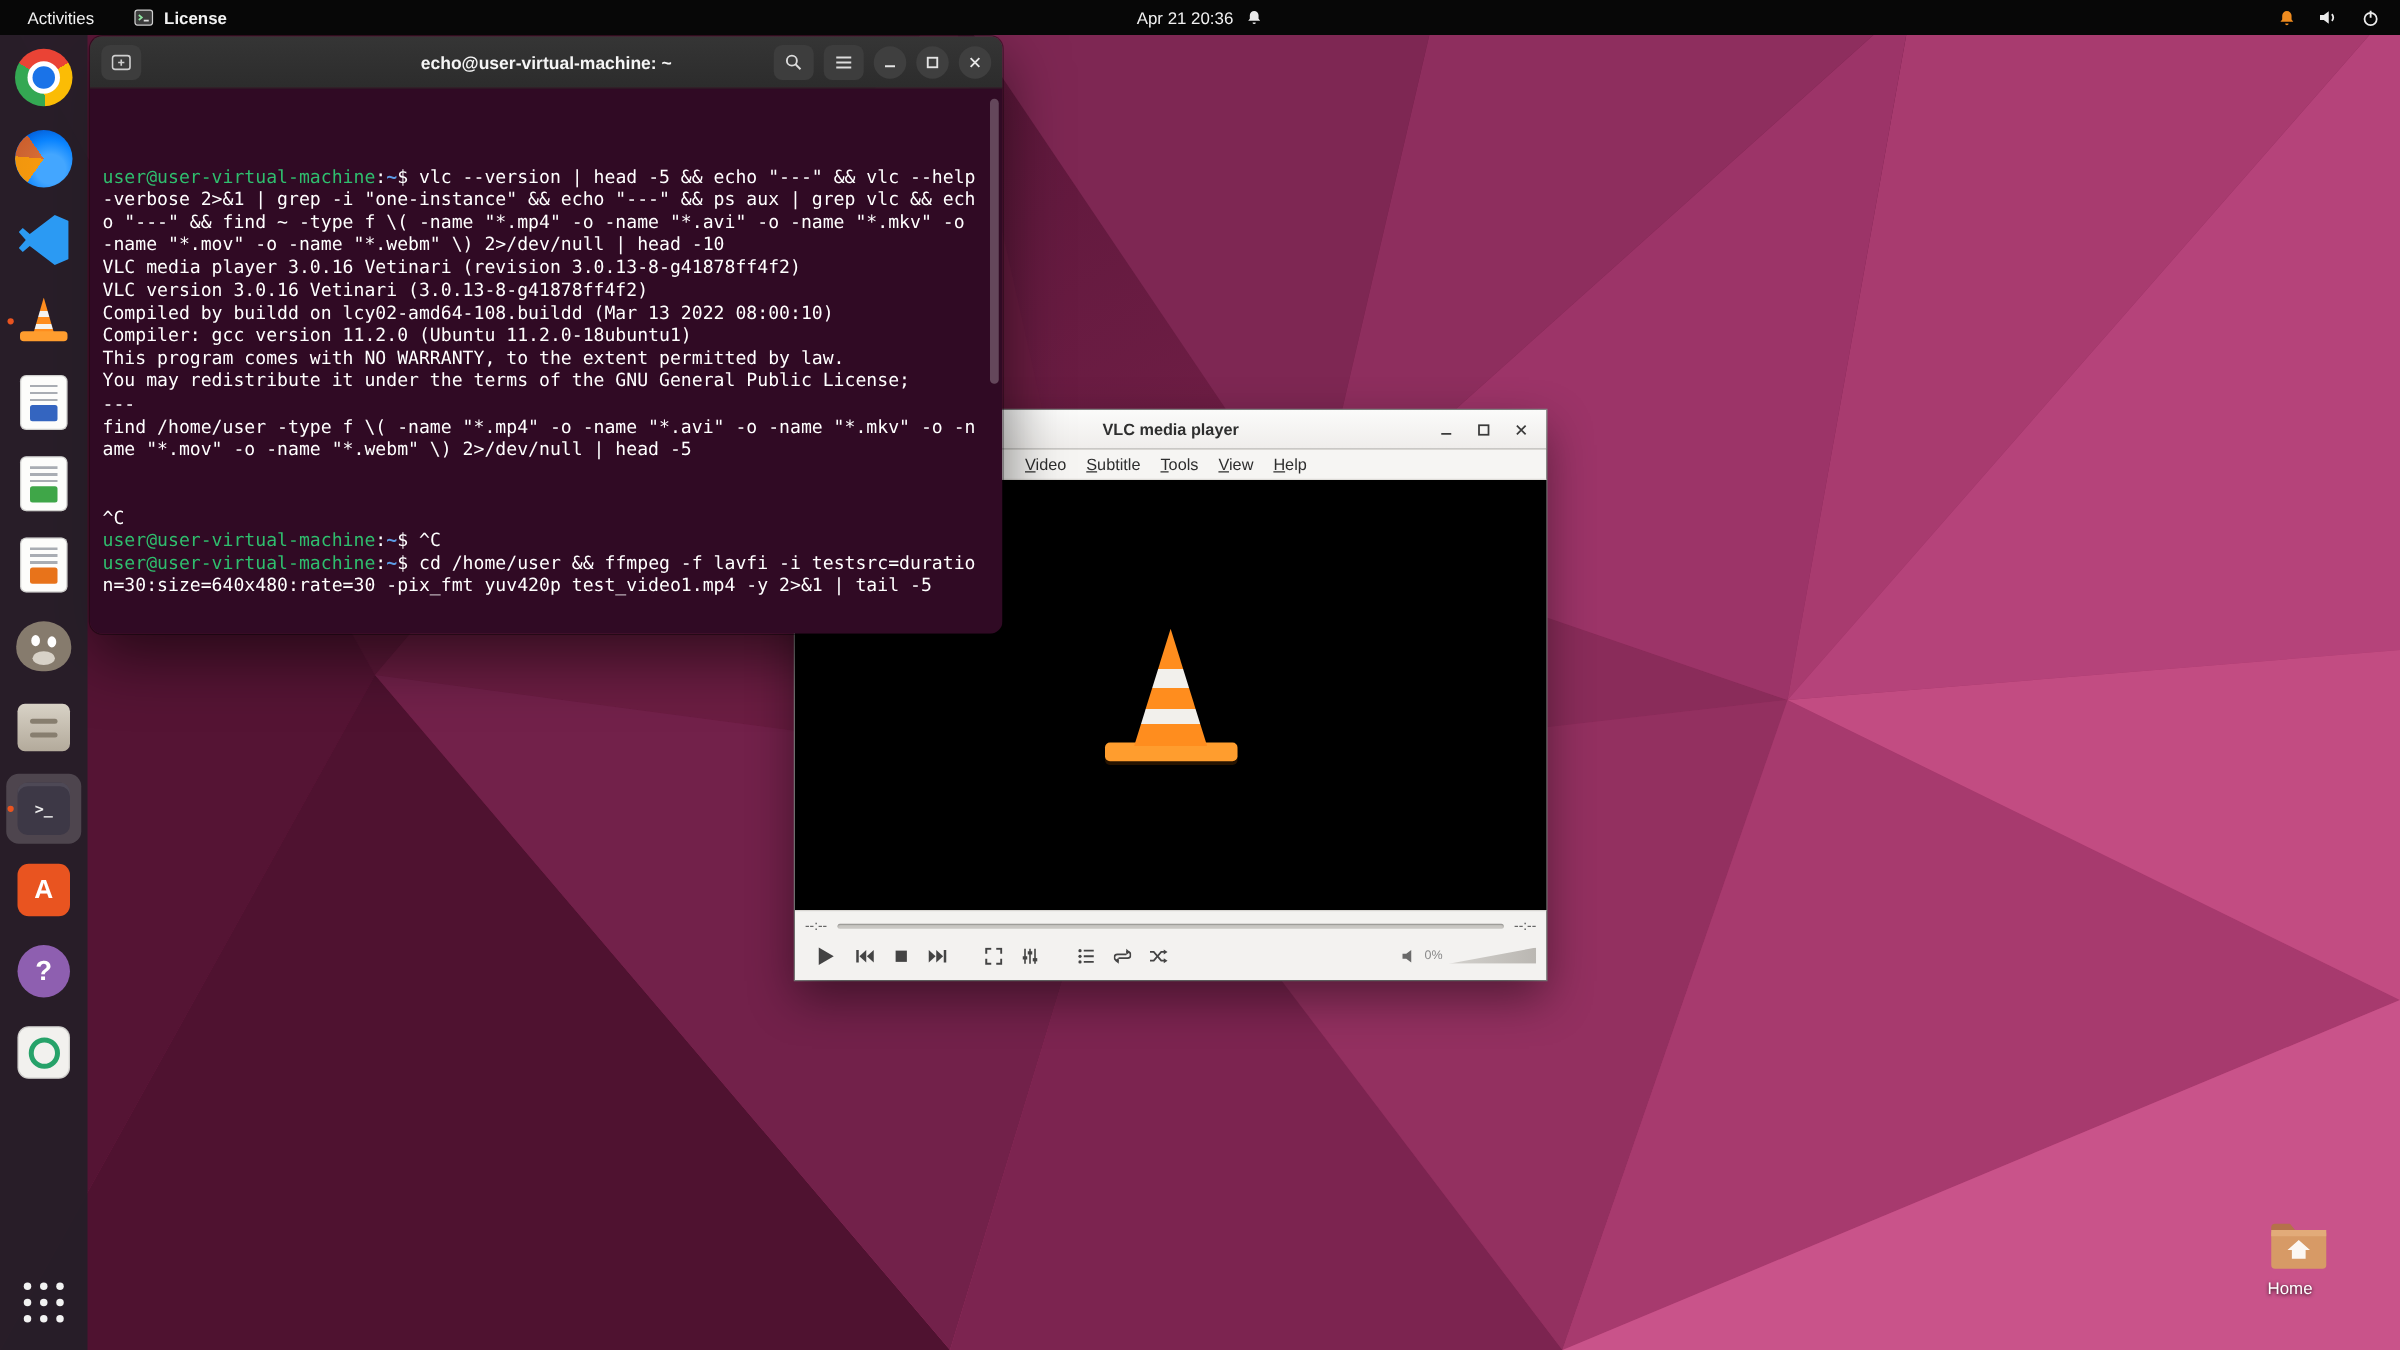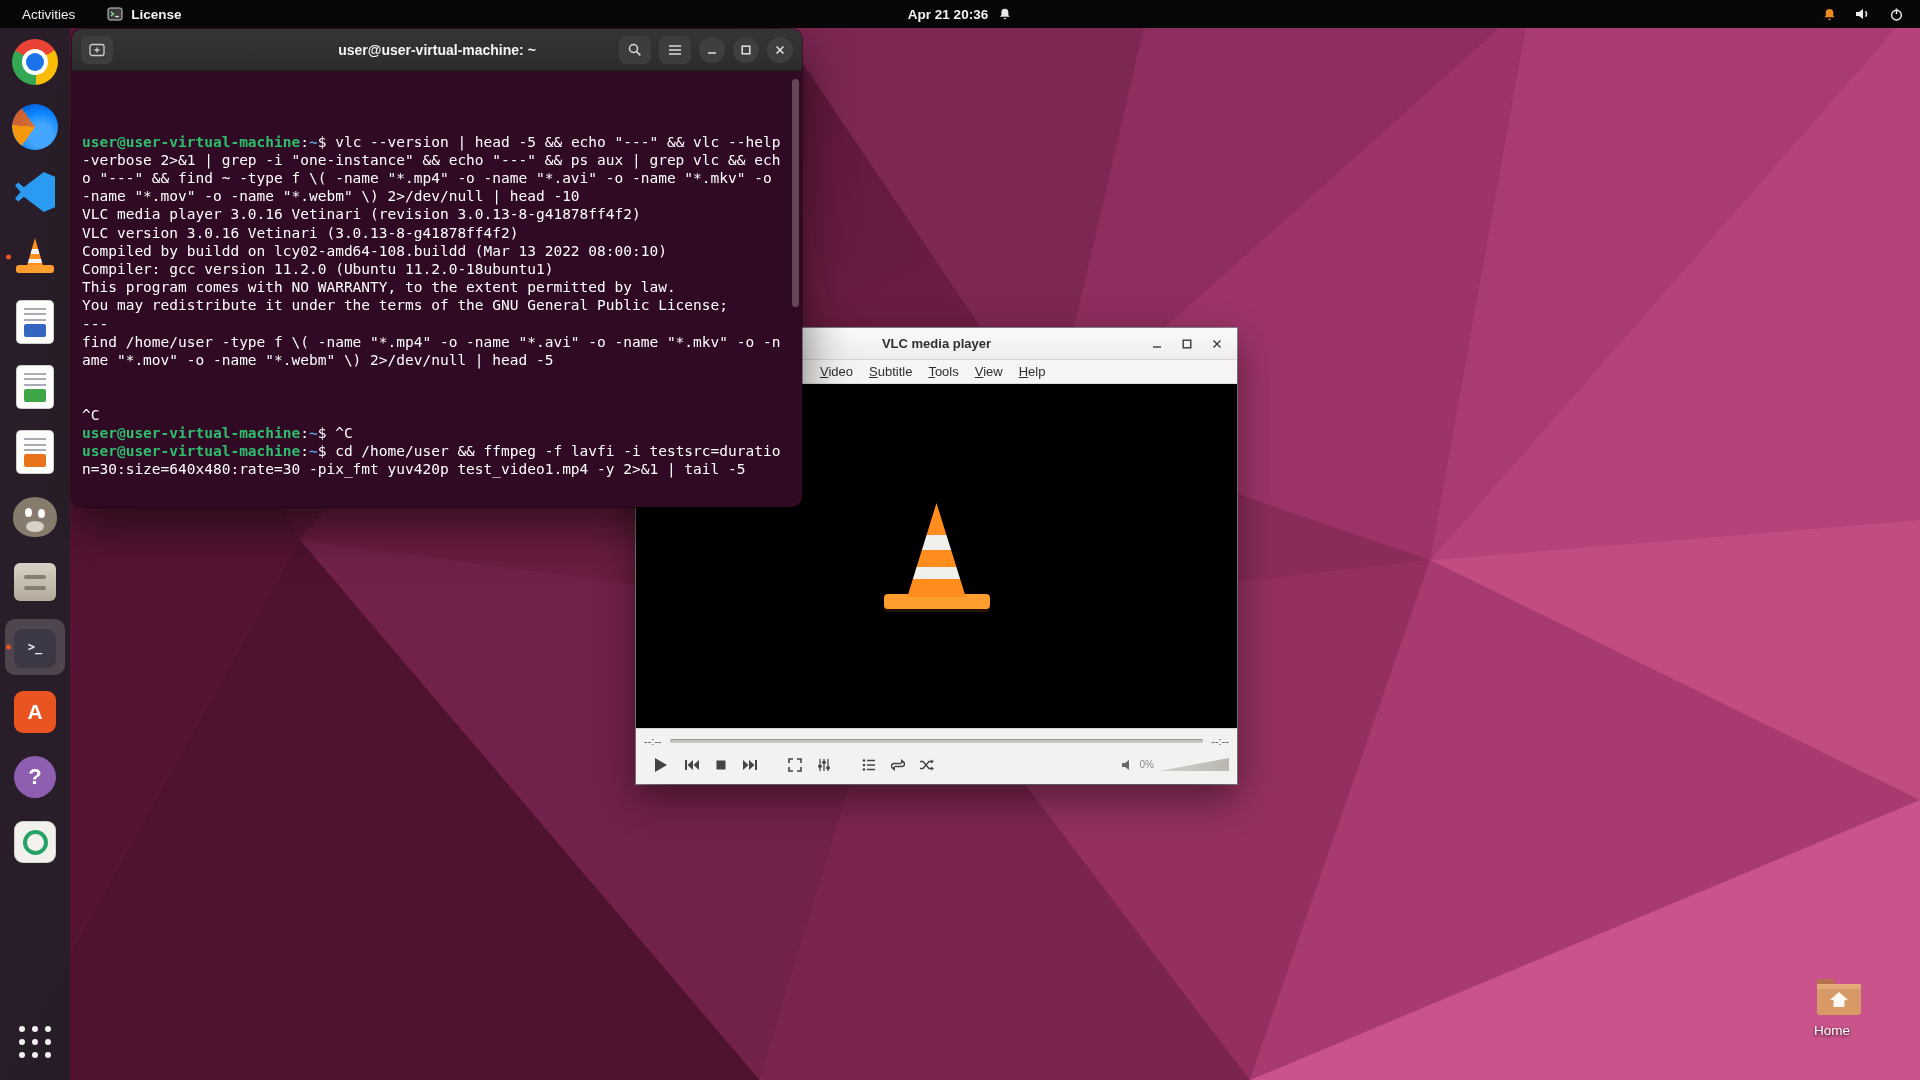--- a/index.html
+++ b/index.html
@@ -9,21 +9,21 @@
   
   .wallpaper { position:absolute; inset:0; z-index:0; }
   .wallpaper svg { display:block; width:100%; height:100%; }
 
   
   .topbar { position:absolute; top:0; left:0; right:0; height:28px; background:var(--topbar_bg,#070707);
             color:#f2f2f2; display:flex; align-items:center; font-size:13.5px; z-index:20; }
   .tb-left { display:flex; align-items:center; gap:28px; padding-left:18px; }
   .tb-activities { padding:2px 4px; }
   .tb-app { display:flex; align-items:center; gap:8px; font-weight:bold; }
-  .tb-center { position:absolute; left:50%; transform:translateX(-50%); display:flex; align-items:center; gap:10px; font-weight:bold; }
+  .tb-center { position:absolute; left:50%; transform:translateX(-50%); display:flex; align-items:center; gap:10px; font-weight:normal; }
   .tb-right { margin-left:auto; display:flex; align-items:center; gap:18px; padding-right:16px; }
   .tb-icon { display:flex; align-items:center; }
 
   
   .dock { position:absolute; left:0; top:28px; bottom:0; width:70px; background:rgba(34,31,39,.88);
           display:flex; flex-direction:column; align-items:center; padding:6px 0 10px; gap:9px; z-index:15; }
   .dock-item { position:relative; width:60px; height:56px; display:flex; align-items:center; justify-content:center; border-radius:10px; }
   .dock-item.active { background:rgba(255,255,255,.18); }
   .dock-item.push { margin-top:auto; }
   .run-dot { position:absolute; left:1px; top:50%; transform:translateY(-50%); width:5px; height:5px; border-radius:50%; background:var(--ubuntu_orange,#e95420); }
@@ -112,21 +112,21 @@
   .term-header { height:42px; background:linear-gradient(#353535,#2c2c2c); border-bottom:1px solid #1e1e1e;
                  display:flex; align-items:center; padding:0 9px; position:relative; flex:0 0 auto; }
   .th-title { position:absolute; left:50%; transform:translateX(-50%); color:#f5f5f5; font-weight:bold; font-size:14px; white-space:nowrap; }
   .th-btn { width:32px; height:28px; border-radius:7px; background:#3d3d3d; display:flex; align-items:center; justify-content:center; }
   .th-right { margin-left:auto; display:flex; align-items:center; gap:8px; }
   .th-circle { width:26px; height:26px; border-radius:50%; background:#3f3f3f; display:flex; align-items:center; justify-content:center; color:#e4e4e4; }
   .term-body { flex:1; background:var(--terminal_bg,#300a24); padding:7px 10px; position:relative;
                font-family:"DejaVu Sans Mono","Liberation Mono",monospace; font-size:14.5px; line-height:18.2px;
                color:#fff; white-space:pre; overflow:hidden; }
   .tline { min-height:18.2px; }
-  .c-green { color:var(--prompt_green,#2fbe6e); font-weight:bold; }
+  .c-green { color:var(--prompt_green,#2fbe6e); font-weight:normal; }
   .c-blue { color:var(--path_blue,#5d9ce6); font-weight:bold; }
   .term-scroll { position:absolute; right:3px; top:8px; width:7px; height:228px; border-radius:4px; background:rgba(255,255,255,.25); }
 </style>
 </head>
 <body>
 
 <div class="stage">
 
   <div class="wallpaper">
     <svg viewBox="0 0 1920 1080" preserveAspectRatio="none">
@@ -284,21 +284,21 @@
   </div>
 
   <div class="term-window">
     <div class="term-header">
       <div class="th-btn">
         <svg width="16" height="14" viewBox="0 0 16 14">
             <rect x="1" y="1.5" width="14" height="11" rx="2" fill="none" stroke="#cfcfcf" stroke-width="1.3"></rect>
             <path d="M8 4.5v5M5.5 7h5" stroke="#cfcfcf" stroke-width="1.3"></path>
           </svg>
       </div>
-      <div class="th-title">user@user-virtual-machine: ~</div>
+      <div class="th-title">echo@user-virtual-machine: ~</div>
       <div class="th-right">
         <div class="th-btn">
           <svg width="16" height="16" viewBox="0 0 16 16">
               <circle cx="6.5" cy="6.5" r="4" fill="none" stroke="#dcdcdc" stroke-width="1.5"></circle>
               <path d="M9.6 9.6l3.8 3.8" stroke="#dcdcdc" stroke-width="1.5"></path>
             </svg>
         </div>
         <div class="th-btn">
           <svg width="16" height="16" viewBox="0 0 16 16">
               <path d="M2 4h12M2 8h12M2 12h12" stroke="#dcdcdc" stroke-width="1.5"></path>

